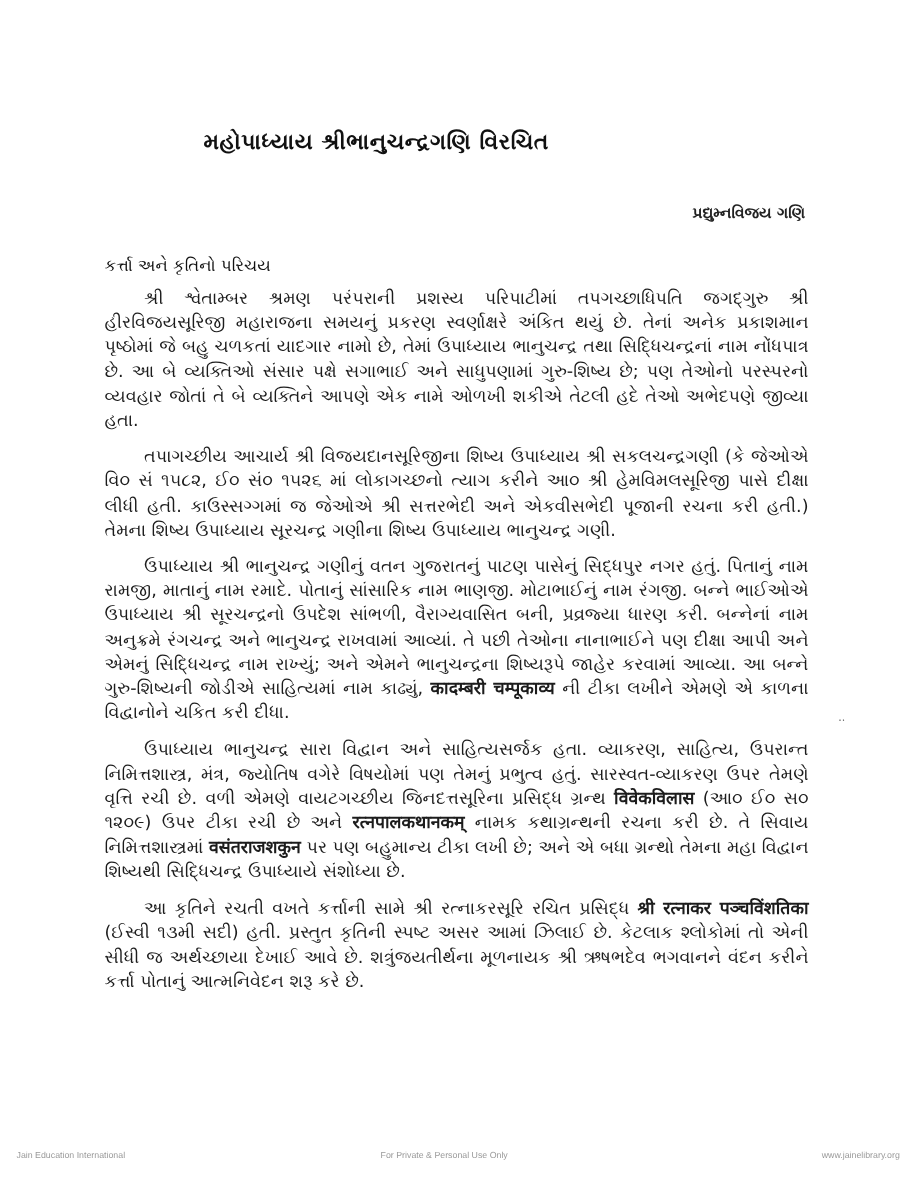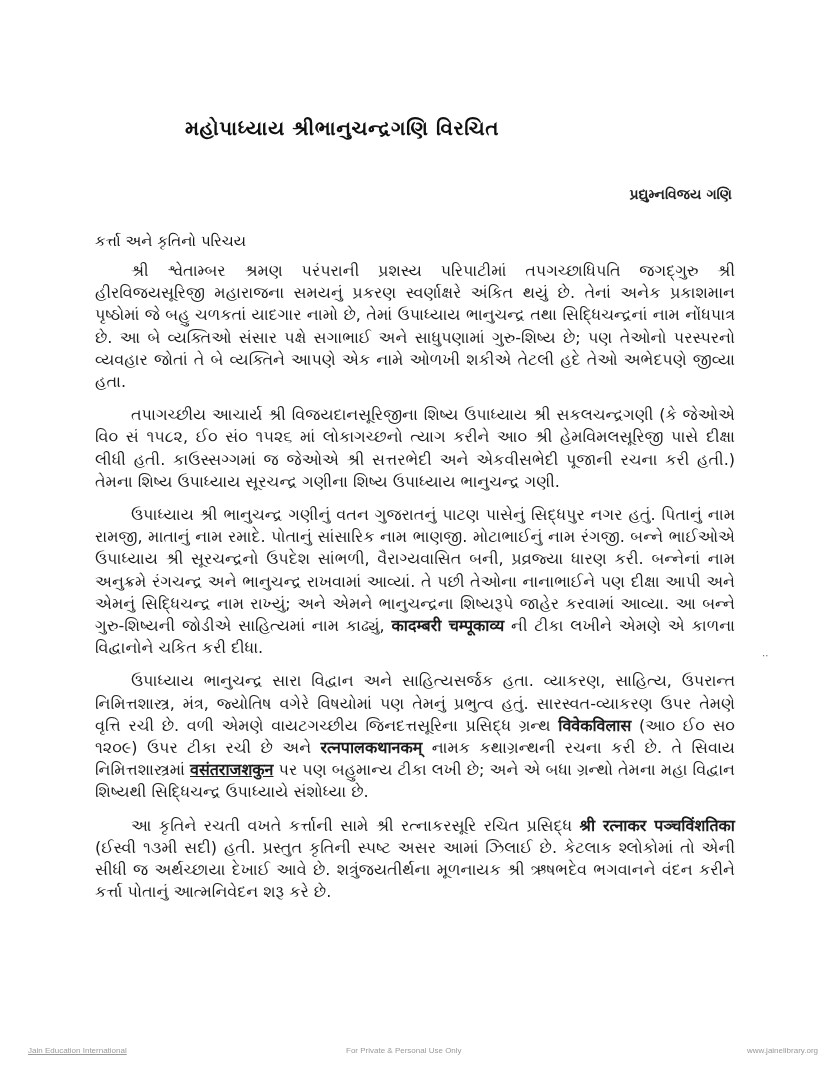--- a/index.html
+++ b/index.html
@@ -61,40 +61,39 @@
       line-height: 22.2px;
       text-indent: 36px;
       text-align: justify;
       margin: 0 0 11px 0;
       color: #1c1c1c;
     }
     .bold-deva {
       font-weight: bold;
     }
     .underlined {
-      text-decoration: underline;
     }
     .stray-mark {
       position: absolute;
       left: 762px;
       top: 650px;
       font-size: 10px;
       color: #666;
     }
     .footer {
       position: absolute;
       top: 1046px;
       left: 0;
       width: 828px;
       height: 16px;
       font-family: "Liberation Sans", sans-serif;
       font-size: 8px;
       color: #9a9a9a;
     }
-    .footer-left { position: absolute; left: 28px; top: 0; text-decoration: underline; }
+    .footer-left { position: absolute; left: 15px; top: 0; }
     .footer-center { position: absolute; left: 346px; top: 0; }
     .footer-right { position: absolute; right: 10px; top: 0; }
   </style>
 </head>
 <body>
 
 <div class="page">
 
   <div class="title-block">
     <div class="title-line">મહોપાધ્યાય શ્રીભાનુચન્દ્રગણિ વિરચિત</div>

